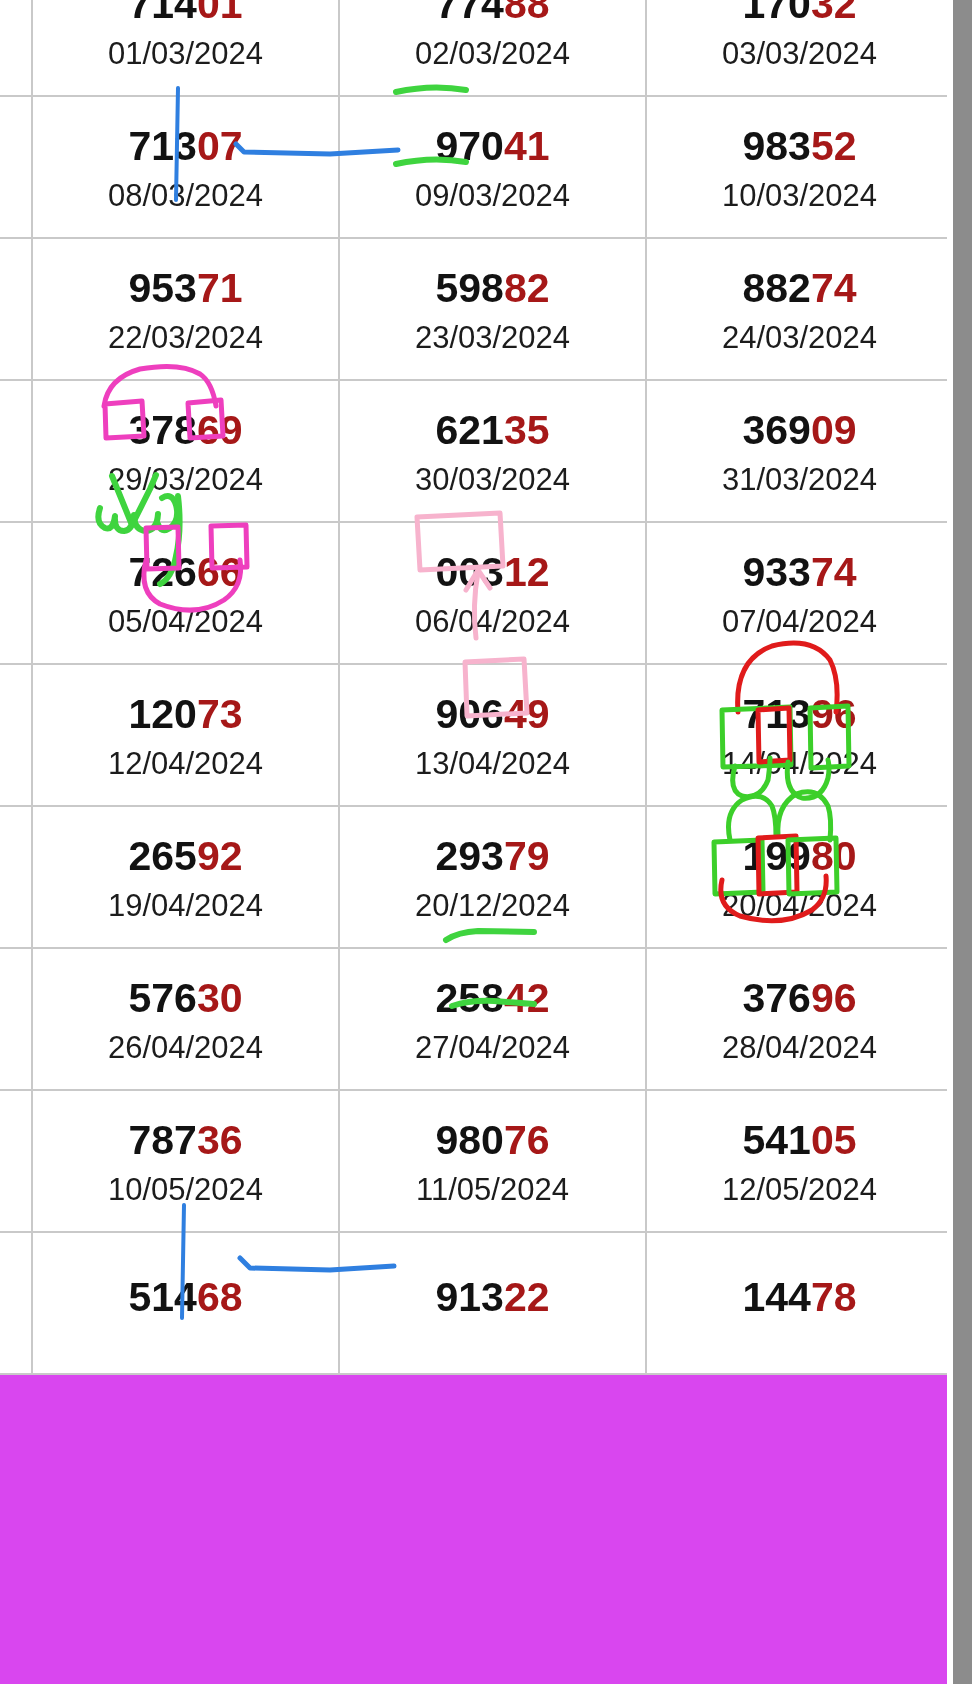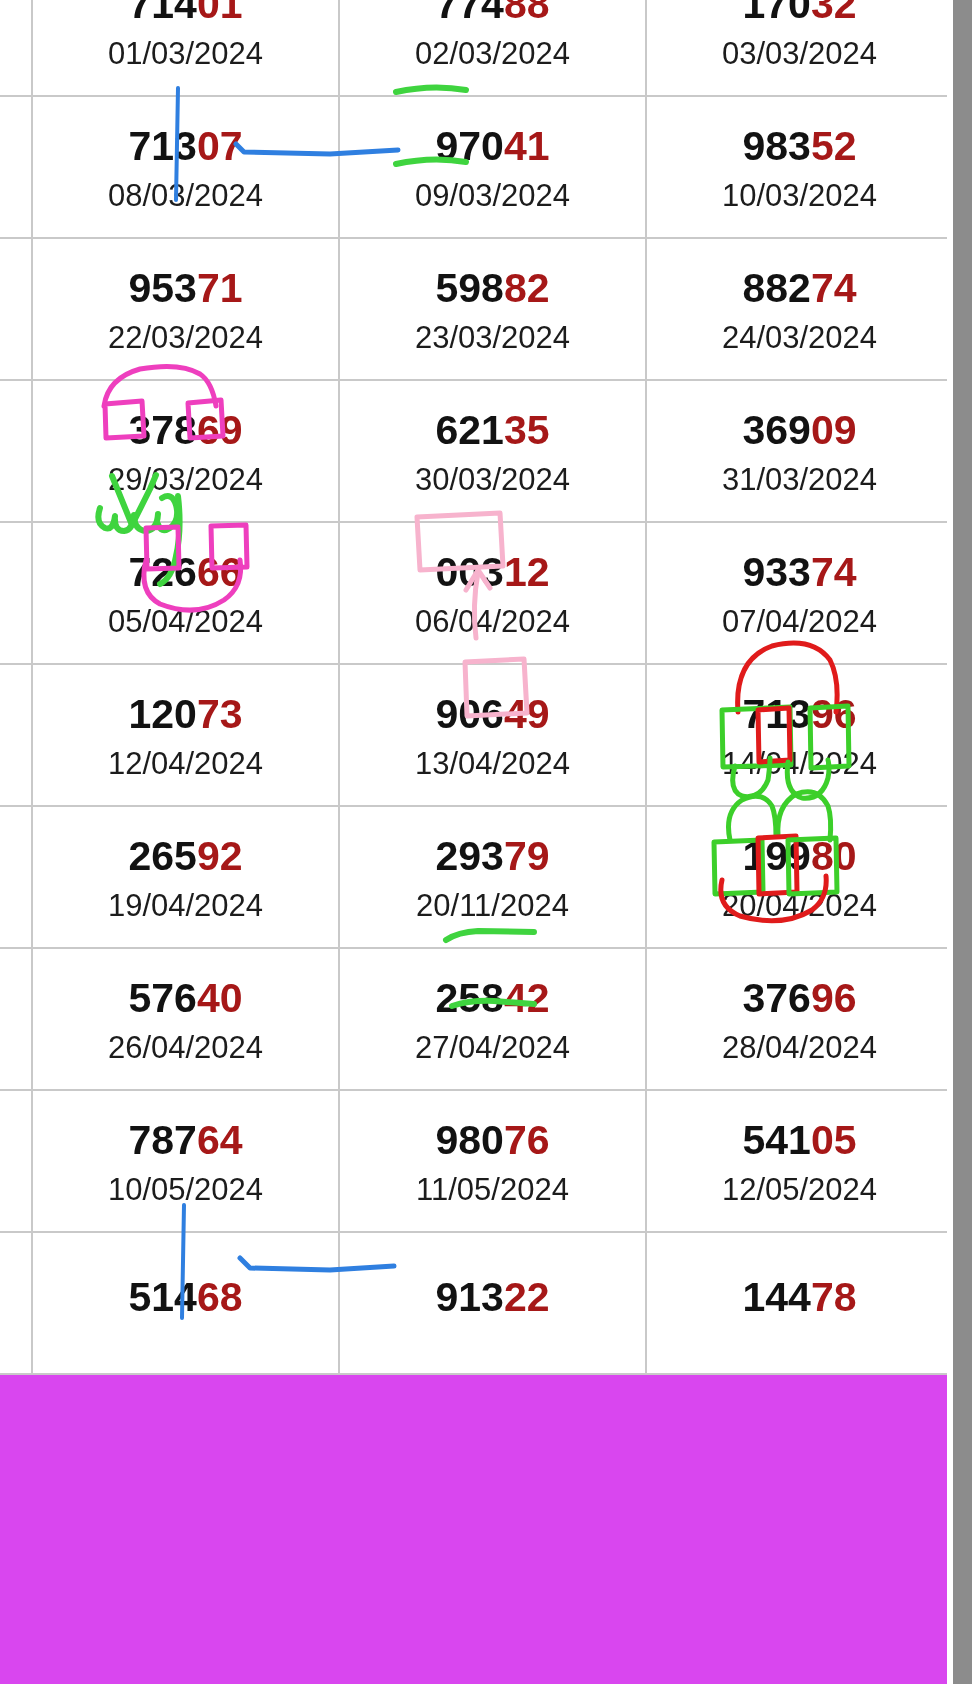--- a/index.html
+++ b/index.html
@@ -215,56 +215,56 @@
           <td class="sliver"></td>
           <td class="">
             <div class="cellwrap">
               <div class="num">265<span class="tail">92</span></div>
               <div class="date">19/04/2024</div>
             </div>
           </td>
           <td class="greenbg">
             <div class="cellwrap">
               <div class="num">293<span class="tail">79</span></div>
-              <div class="date">20/11/2024</div>
+              <div class="date">20/12/2024</div>
             </div>
           </td>
           <td class="greenbg">
             <div class="cellwrap">
               <div class="num">199<span class="tail">80</span></div>
               <div class="date">20/04/2024</div>
             </div>
           </td>
         </tr>
         <tr>
           <td class="sliver"></td>
           <td class="">
             <div class="cellwrap">
-              <div class="num">576<span class="tail">40</span></div>
+              <div class="num">576<span class="tail">30</span></div>
               <div class="date">26/04/2024</div>
             </div>
           </td>
           <td class="greenbg">
             <div class="cellwrap">
               <div class="num">258<span class="tail">42</span></div>
               <div class="date">27/04/2024</div>
             </div>
           </td>
           <td class="greenbg">
             <div class="cellwrap">
               <div class="num">376<span class="tail">96</span></div>
               <div class="date">28/04/2024</div>
             </div>
           </td>
         </tr>
         <tr>
           <td class="sliver"></td>
           <td class="">
             <div class="cellwrap">
-              <div class="num">787<span class="tail">64</span></div>
+              <div class="num">787<span class="tail">36</span></div>
               <div class="date">10/05/2024</div>
             </div>
           </td>
           <td class="greenbg">
             <div class="cellwrap">
               <div class="num">980<span class="tail">76</span></div>
               <div class="date">11/05/2024</div>
             </div>
           </td>
           <td class="greenbg">

